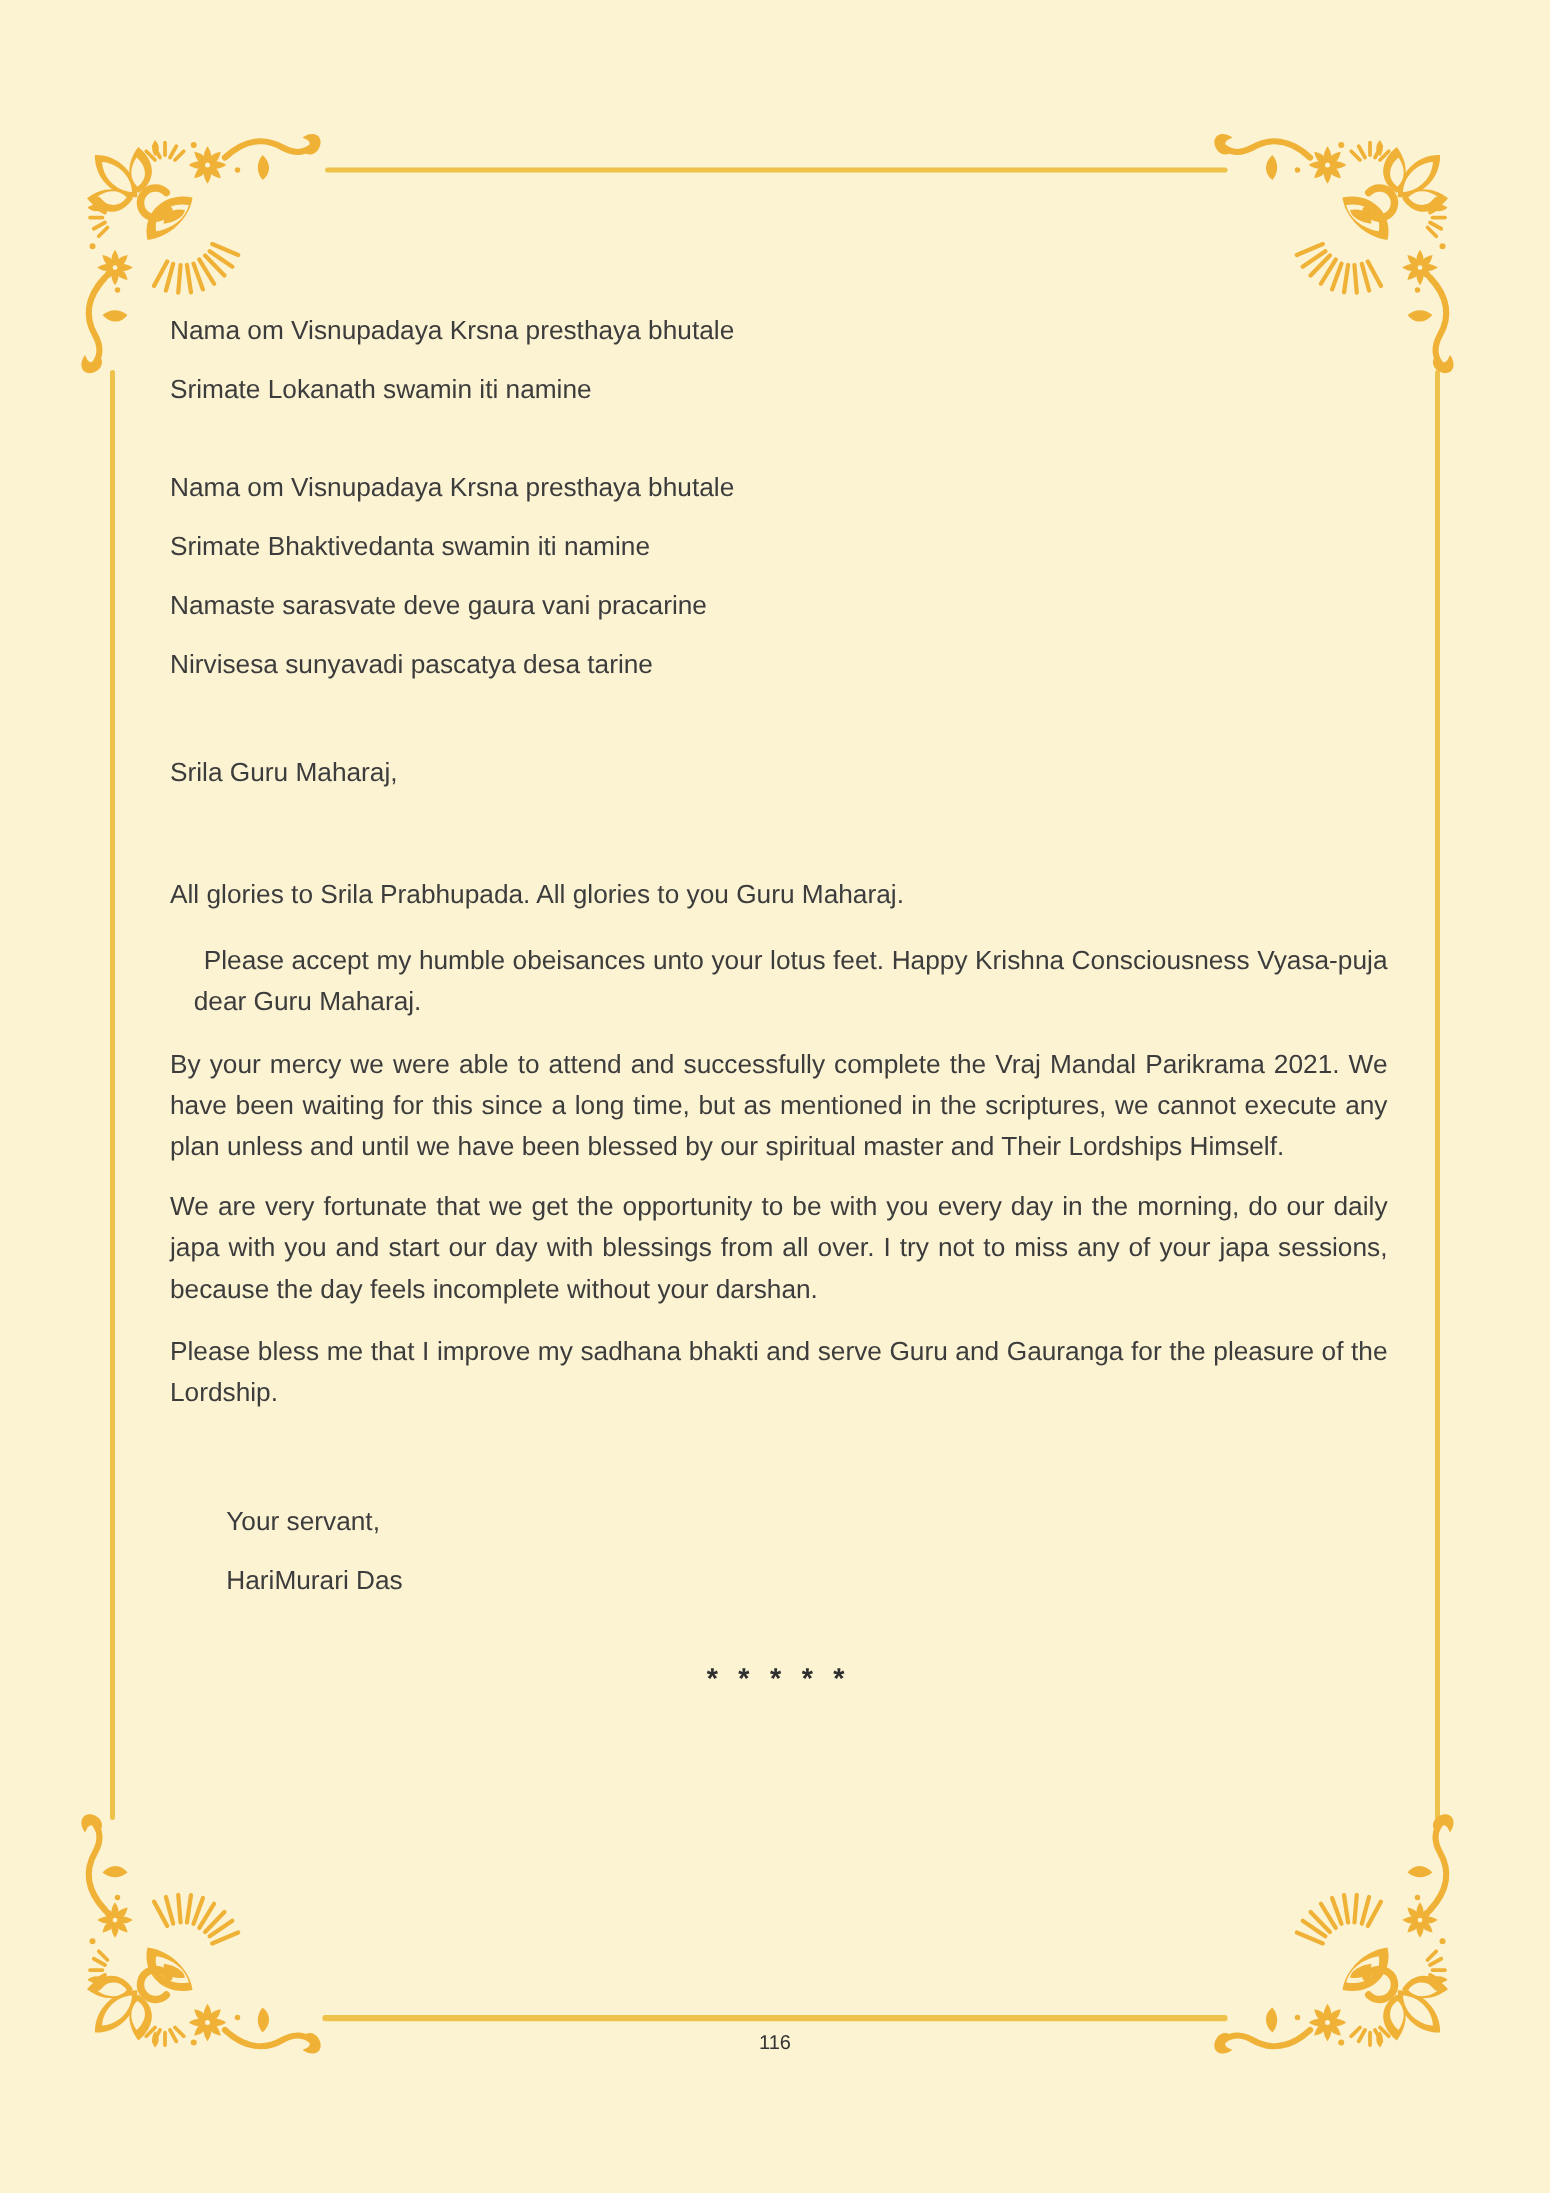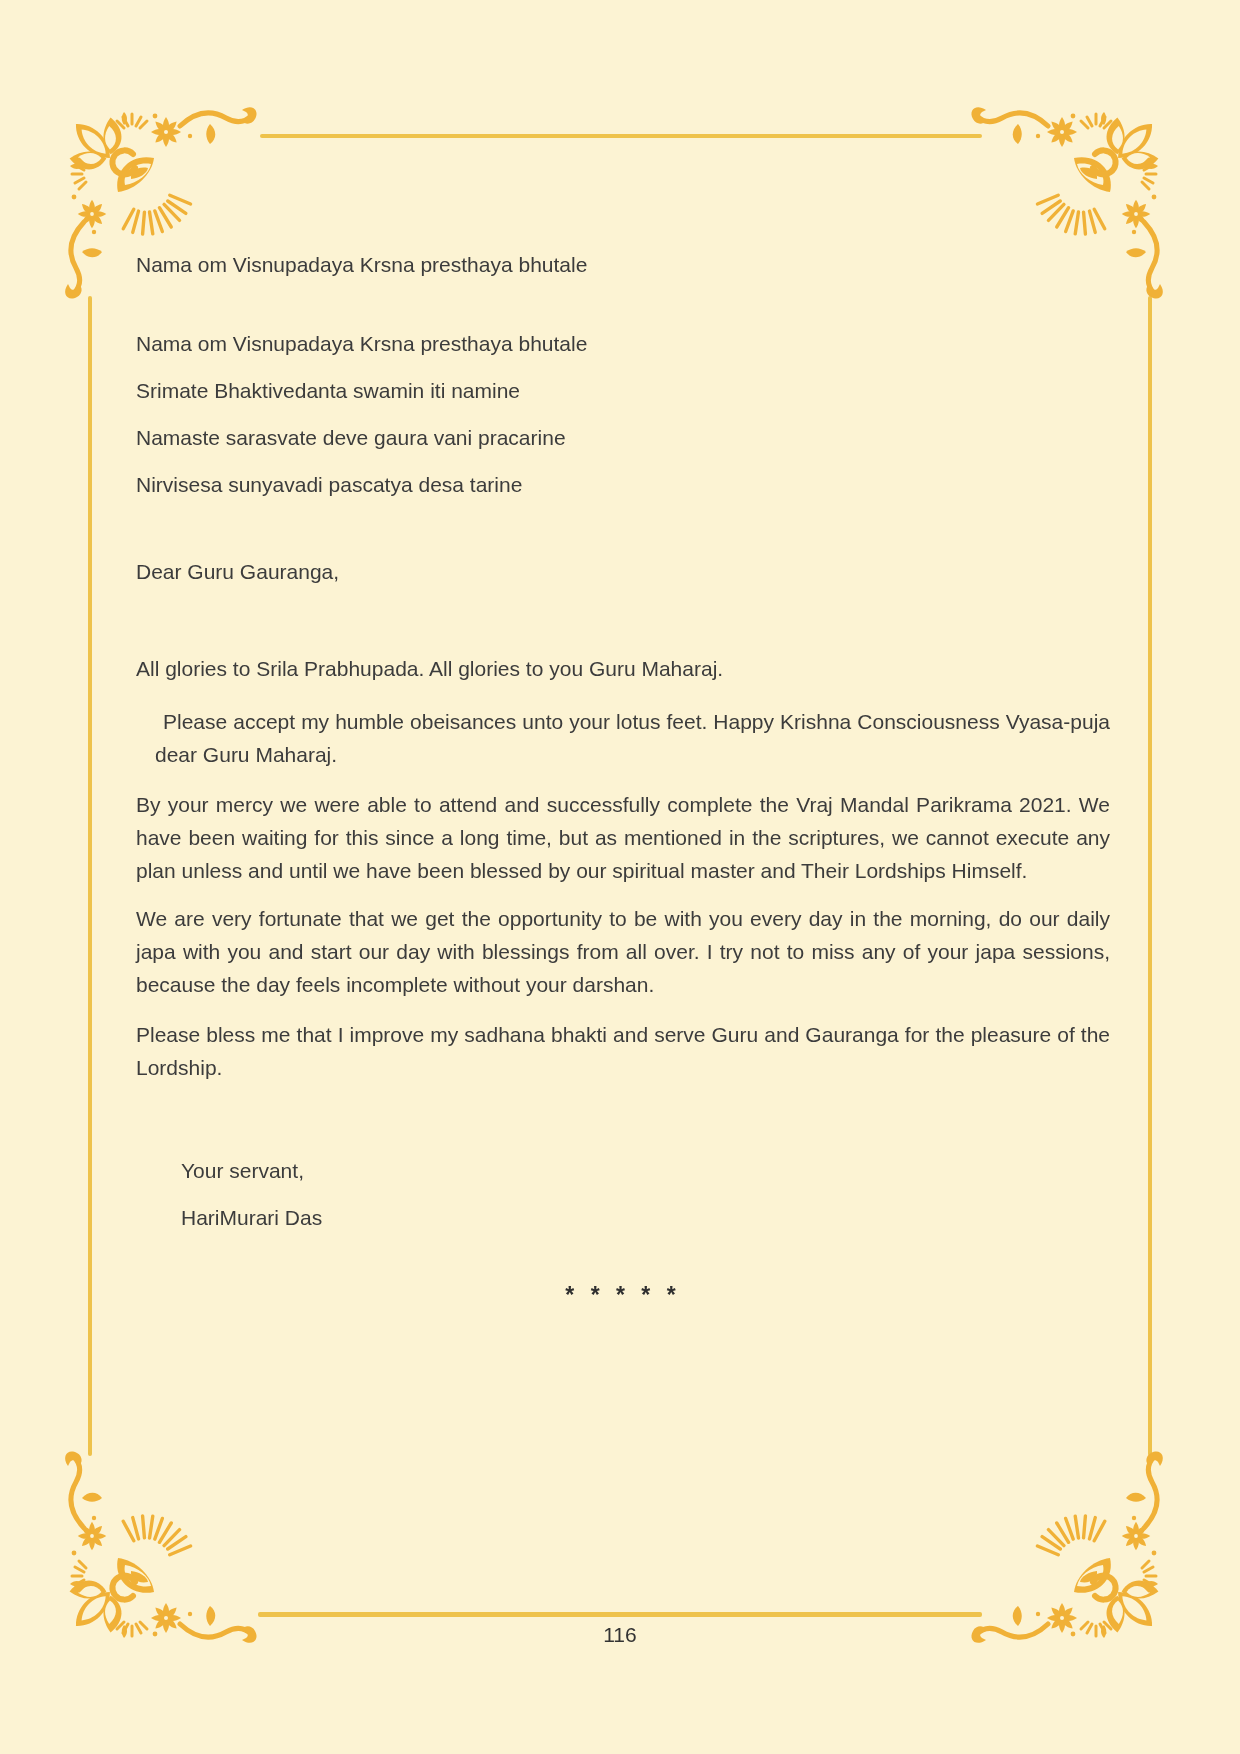--- a/index.html
+++ b/index.html
@@ -48,21 +48,21 @@
   .p5{margin-top:15px;}
   .p6{margin-top:17px;}
   .closing{margin-top:74px;}
   .closing p{line-height:26px;margin-bottom:21px;margin-left:45px;}
   .divider{
     margin-top:51px;text-align:center;
     font-size:23px;font-weight:700;letter-spacing:5px;color:#2f2f2f;
   }
   .page-number{
     position:absolute;left:0;top:1622px;width:1240px;
-    text-align:center;font-size:21px;line-height:26px;color:#333;
+    text-align:center;font-size:16px;line-height:26px;color:#333;
   }
 </style>
 </head>
 <body>
 
 <svg width="0" height="0" style="position:absolute" aria-hidden="true">
   <defs>
     <symbol id="corner-flourish" viewBox="0 0 200 200">
 
       <g transform="translate(40,46) rotate(-45)" fill="var(--ornament-gold)">
@@ -169,30 +169,31 @@
   <div class="corner corner-br">
       <svg>
         <use href="#corner-flourish"></use>
       </svg>
     </div>
 
   <div class="content">
 
     <div>
       <p class="mantra">Nama om Visnupadaya Krsna presthaya bhutale</p>
+      <p class="mantra">Srimate Lokanath swamin iti namine</p>
     </div>
 
     <div class="inv2">
       <p class="mantra">Nama om Visnupadaya Krsna presthaya bhutale</p>
       <p class="mantra">Srimate Bhaktivedanta swamin iti namine</p>
       <p class="mantra">Namaste sarasvate deve gaura vani pracarine</p>
       <p class="mantra">Nirvisesa sunyavadi pascatya desa tarine</p>
     </div>
 
-    <p class="salutation">Dear Guru Gauranga,</p>
+    <p class="salutation">Srila Guru Maharaj,</p>
 
     <p class="body-p p1">All glories to Srila Prabhupada. All glories to you Guru Maharaj.</p>
     <p class="body-p p2">Please accept my humble obeisances unto your lotus feet. Happy Krishna Consciousness Vyasa-puja dear Guru Maharaj.</p>
     <p class="body-p p3">By your mercy we were able to attend and successfully complete the Vraj Mandal Parikrama 2021. We have been waiting for this since a long time, but as mentioned in the scriptures, we cannot execute any plan unless and until we have been blessed by our spiritual master and Their Lordships Himself.</p>
     <p class="body-p p5">We are very fortunate that we get the opportunity to be with you every day in the morning, do our daily japa with you and start our day with blessings from all over. I try not to miss any of your japa sessions, because the day feels incomplete without your darshan.</p>
     <p class="body-p p6">Please bless me that I improve my sadhana bhakti and serve Guru and Gauranga for the pleasure of the Lordship.</p>
 
     <div class="closing">
       <p>Your servant,</p>
       <p>HariMurari Das</p>

